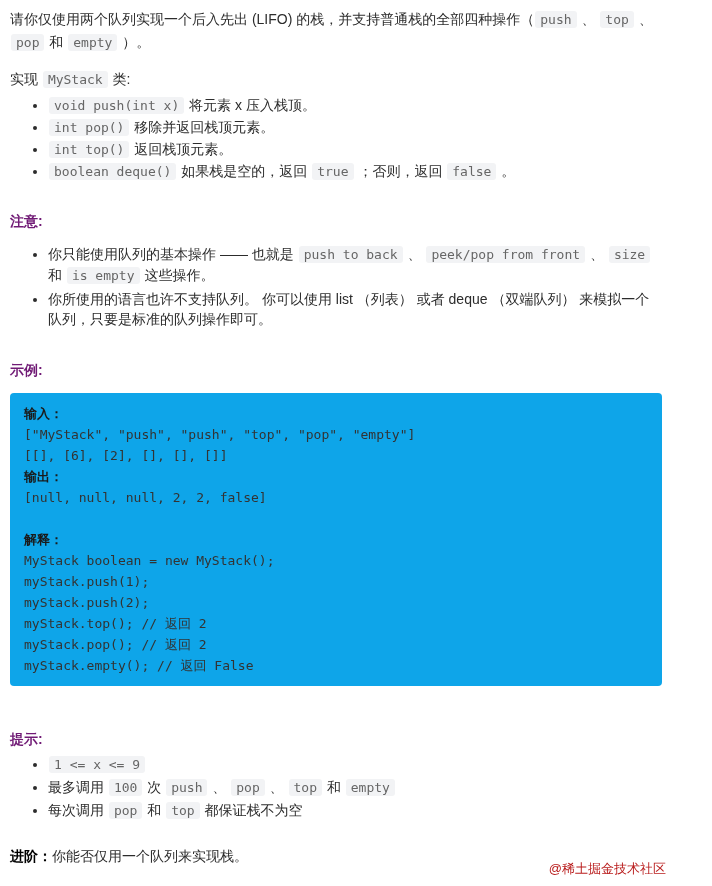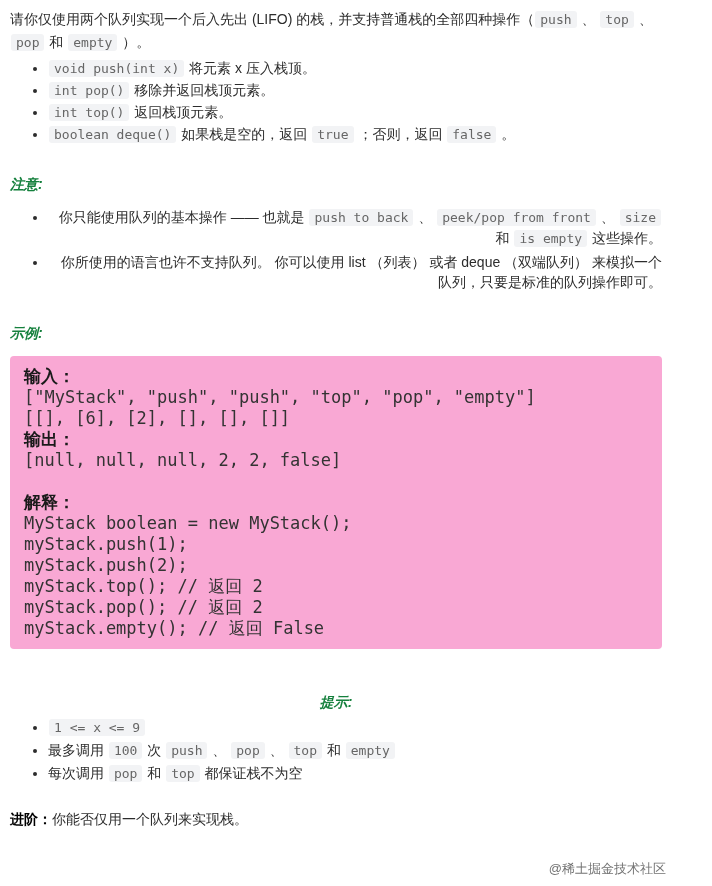--- a/index.html
+++ b/index.html
@@ -14,74 +14,75 @@
   }
   .page {
     position: relative;
     width: 672px;
     height: 886px;
     padding: 8px 10px 0 10px;
   }
   p.para { line-height: 22px; }
   .mt-sm  { margin-top: 14px; }
 
-  .hd { font-weight: bold; color: #15803d; line-height: 22px; font-style: italic; }
+  .hd { font-weight: bold; color: #701a75; line-height: 22px; }
   .hd-note    { margin-top: 28px; }
   .hd-example { margin-top: 30px; }
-  .hd-hints   { margin-top: 42px; text-align: center; }
+  .hd-hints   { margin-top: 42px; }
 
   ul { list-style: disc; padding-left: 38px; }
   ul.methods { margin-top: 4px; }
   ul.methods li { line-height: 21px; margin-bottom: 1px; }
-  ul.note-list { margin-top: 12px; text-align: right; }
+  ul.note-list { margin-top: 12px; }
   ul.note-list li { line-height: 20px; margin-bottom: 3px; max-width: 648px; }
   ul.hint-list { margin-top: 4px; }
   ul.hint-list li { line-height: 21px; margin-bottom: 2px; }
 
   .seg-text { }
   .seg-code {
     font-family: "DejaVu Sans Mono", "Liberation Mono", monospace;
     font-size: 13px;
     background: #f2f3f5;
     color: #666666;
     padding: 1px 5px;
     border-radius: 3px;
     margin: 0 1px;
   }
   .seg-bold { font-weight: bold; color: #1a1a1a; }
 
   .code-block {
     margin-top: 12px;
-    background: #f9a8d4;
+    background: #0ea5e9;
     border-radius: 4px;
     padding: 10px 14px;
     font-family: "DejaVu Sans Mono", "Liberation Mono", monospace;
-    font-size: 17px;
+    font-size: 13px;
     color: #333333;
   }
   .code-line { min-height: 21px; line-height: 21px; white-space: pre-wrap; }
 
   .followup { margin-top: 24px; line-height: 22px; }
   .followup-label { font-weight: bold; color: #000000; }
 
   .watermark {
     position: absolute;
     right: 6px;
     bottom: 8px;
     font-size: 13px;
-    color: #737373;
+    color: #b91c1c;
   }
 </style>
 </head>
 <body>
 
 <div class="page">
 
   <p class="para"><span class="seg-text">请你仅使用两个队列实现一个后入先出 (LIFO) 的栈，并支持普通栈的全部四种操作（</span><span class="seg-code">push</span><span class="seg-text"> 、 </span><span class="seg-code">top</span><span class="seg-text"> 、 </span><span class="seg-code">pop</span><span class="seg-text"> 和 </span><span class="seg-code">empty</span><span class="seg-text"> ）。</span></p>
 
+  <p class="para mt-sm"><span class="seg-text">实现 </span><span class="seg-code">MyStack</span><span class="seg-text"> 类:</span></p>
 
   <ul class="methods">
 
   <li><span class="seg-code">void push(int x)</span><span class="seg-text"> 将元素 x 压入栈顶。</span></li>
       <li><span class="seg-code">int pop()</span><span class="seg-text"> 移除并返回栈顶元素。</span></li>
       <li><span class="seg-code">int top()</span><span class="seg-text"> 返回栈顶元素。</span></li>
       <li><span class="seg-code">boolean deque()</span><span class="seg-text"> 如果栈是空的，返回 </span><span class="seg-code">true</span><span class="seg-text"> ；否则，返回 </span><span class="seg-code">false</span><span class="seg-text"> 。</span></li>
     </ul>
 
   <p class="hd hd-note">注意:</p>

